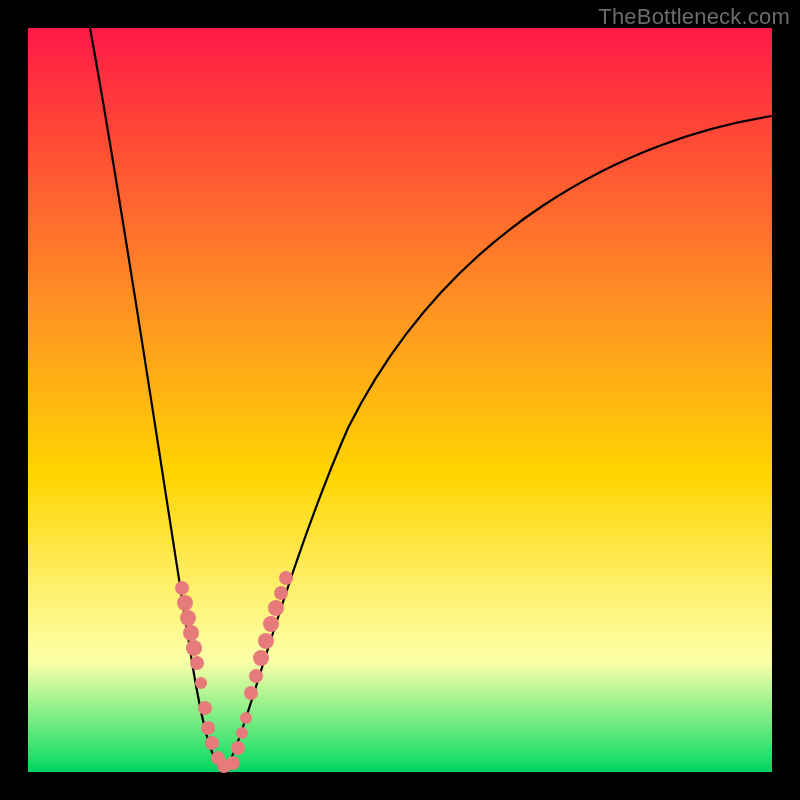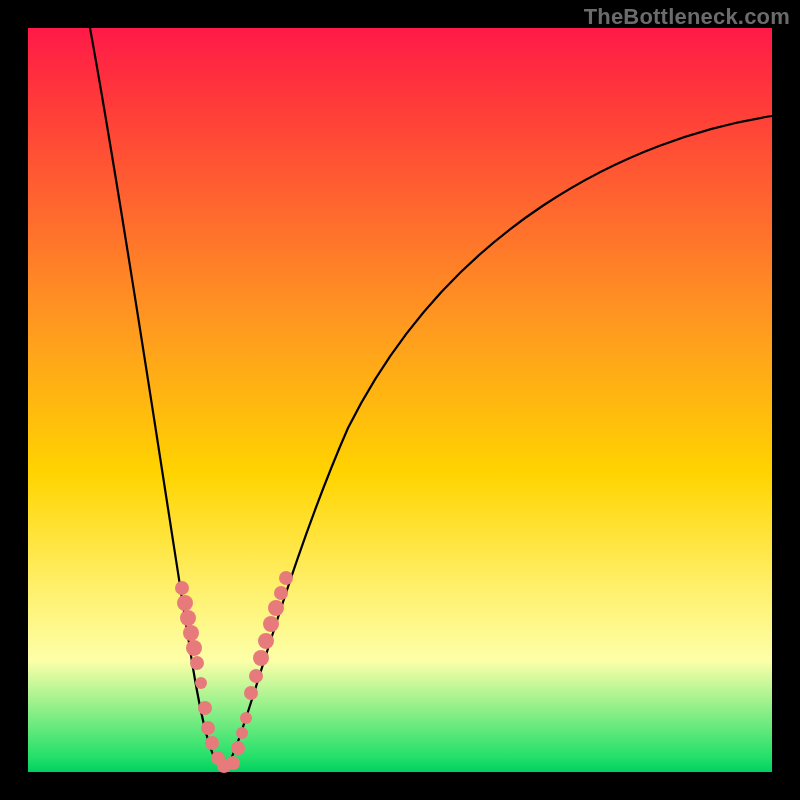--- a/index.html
+++ b/index.html
@@ -27,21 +27,21 @@
       #fdffa8 85%,
       #23e06a 98%,
       #00d060 100%);
   }
   .watermark {
     position: absolute;
     top: 4px;
     right: 10px;
     color: #6b6b6b;
     font-size: 22px;
-    font-weight: 700;
+    font-weight: 400;
     letter-spacing: 0.2px;
     z-index: 10;
     user-select: none;
     margin-left: 44px;
   }
   svg.curves {
     position: absolute;
     left: 0;
     top: 0;
     width: 744px;

